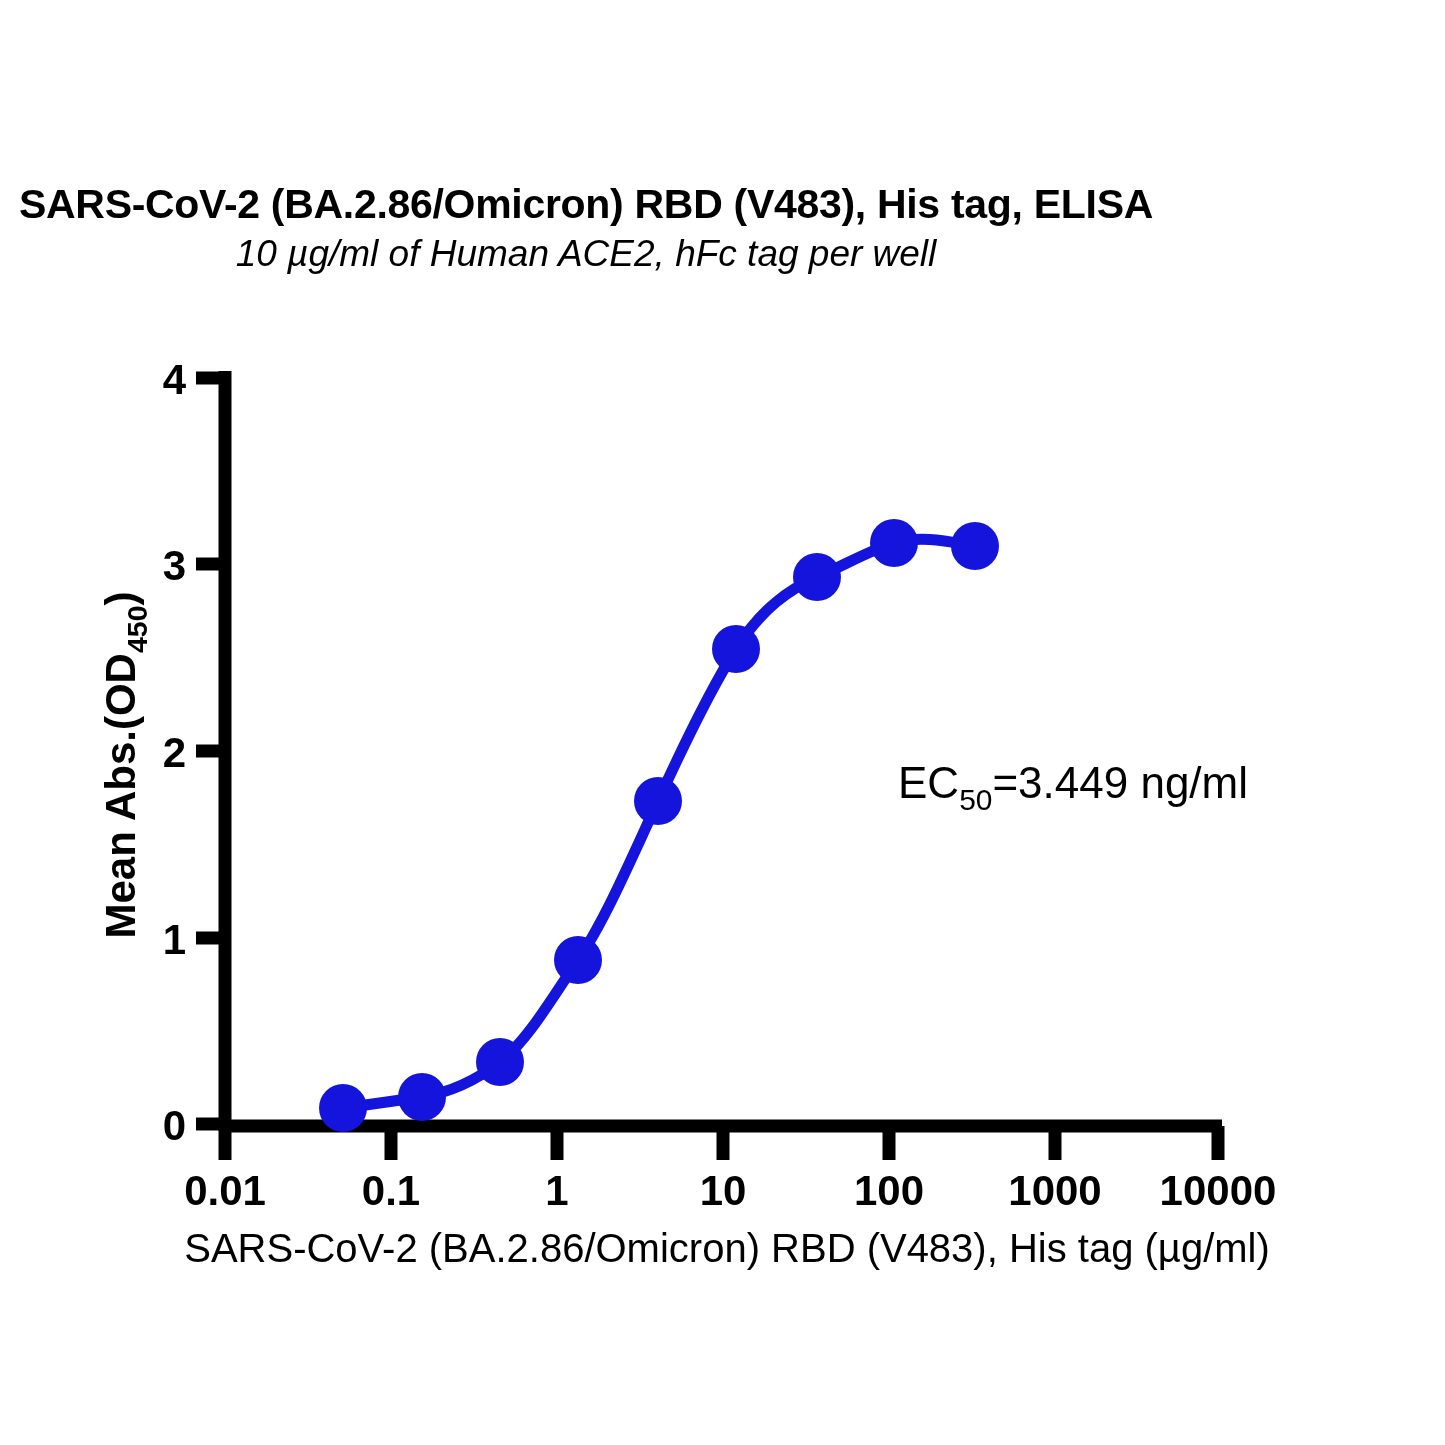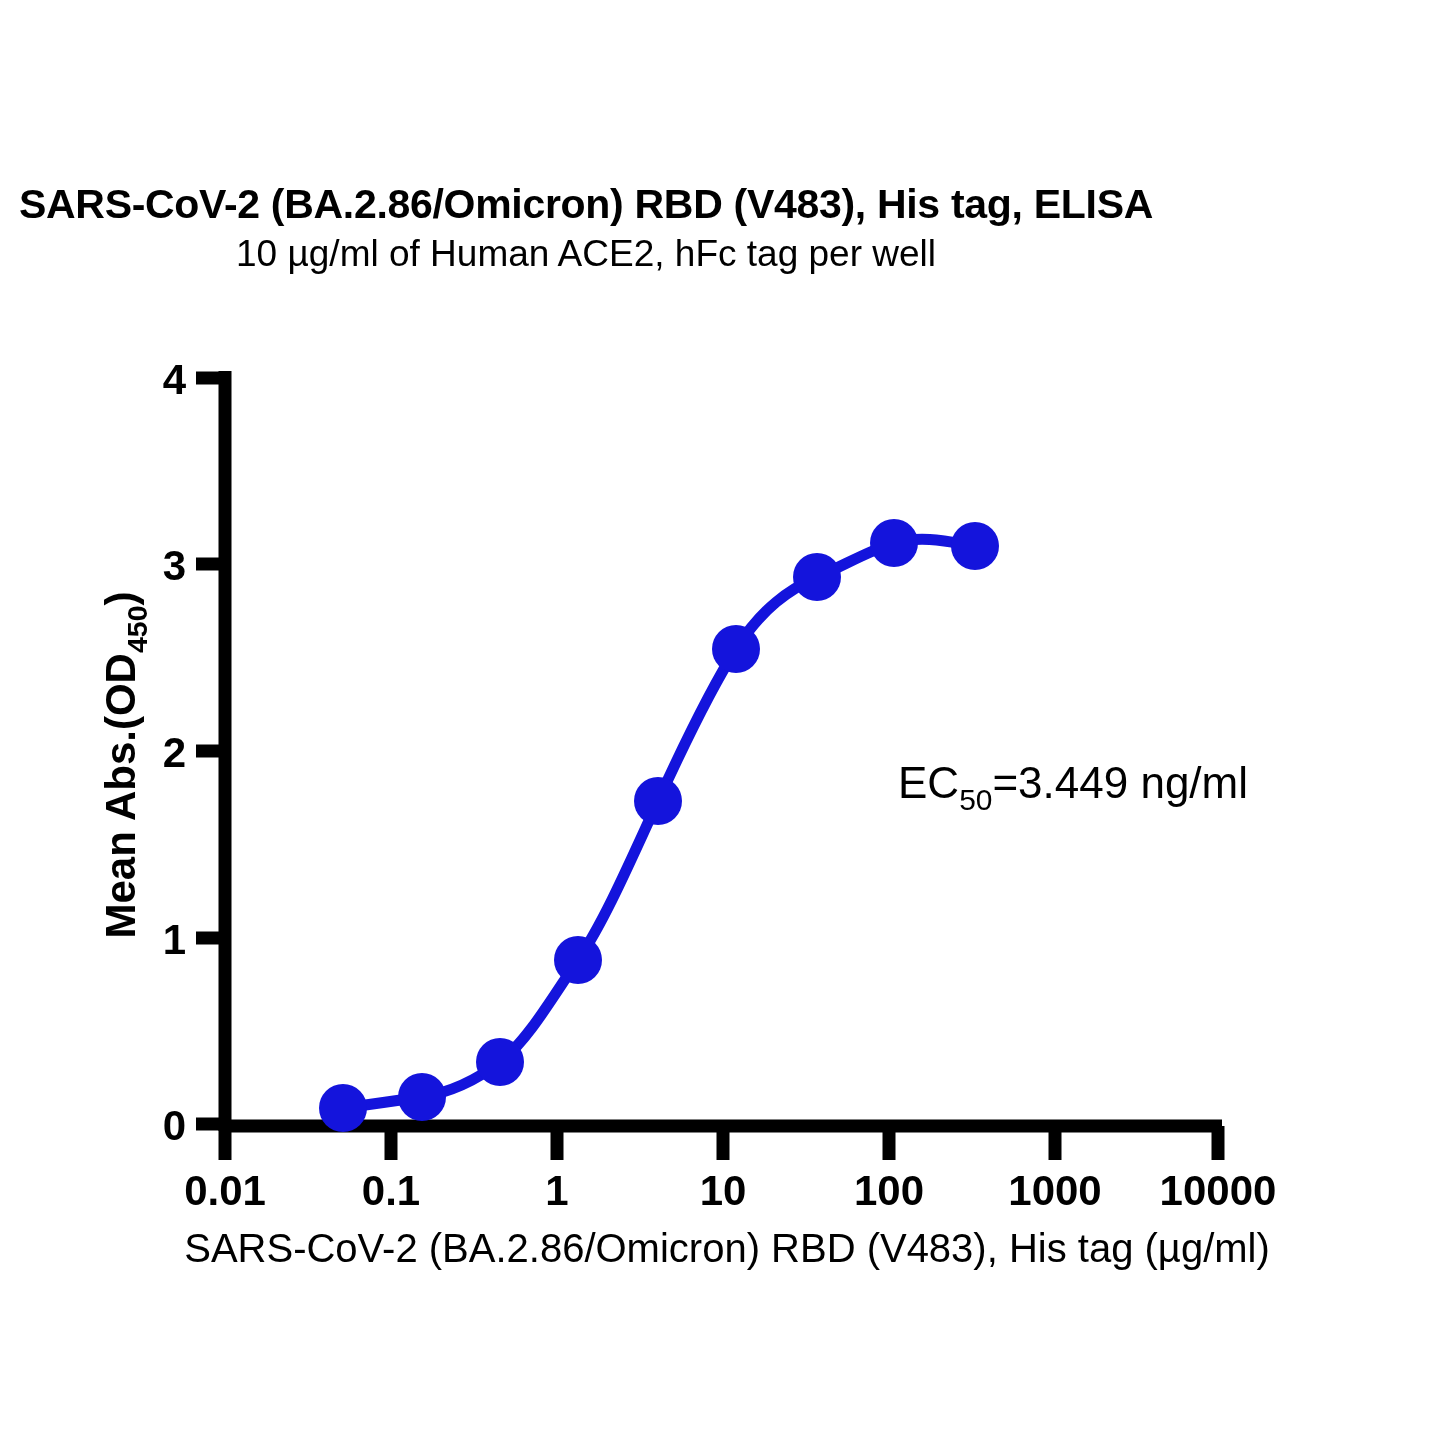--- a/index.html
+++ b/index.html
@@ -34,20 +34,21 @@
     font-weight: bold;
     letter-spacing: -0.3px;
     line-height: 52px;
     white-space: nowrap;
   }
   .chart-subtitle {
     font-size: 37px;
     font-weight: normal;
     line-height: 48px;
     white-space: nowrap;
+    font-style: italic;
   }
   svg.plot {
     position: absolute;
     left: 0;
     top: 0;
     width: 1445px;
     height: 1445px;
   }
   .tick-label {
     font-family: "Liberation Sans", sans-serif;

